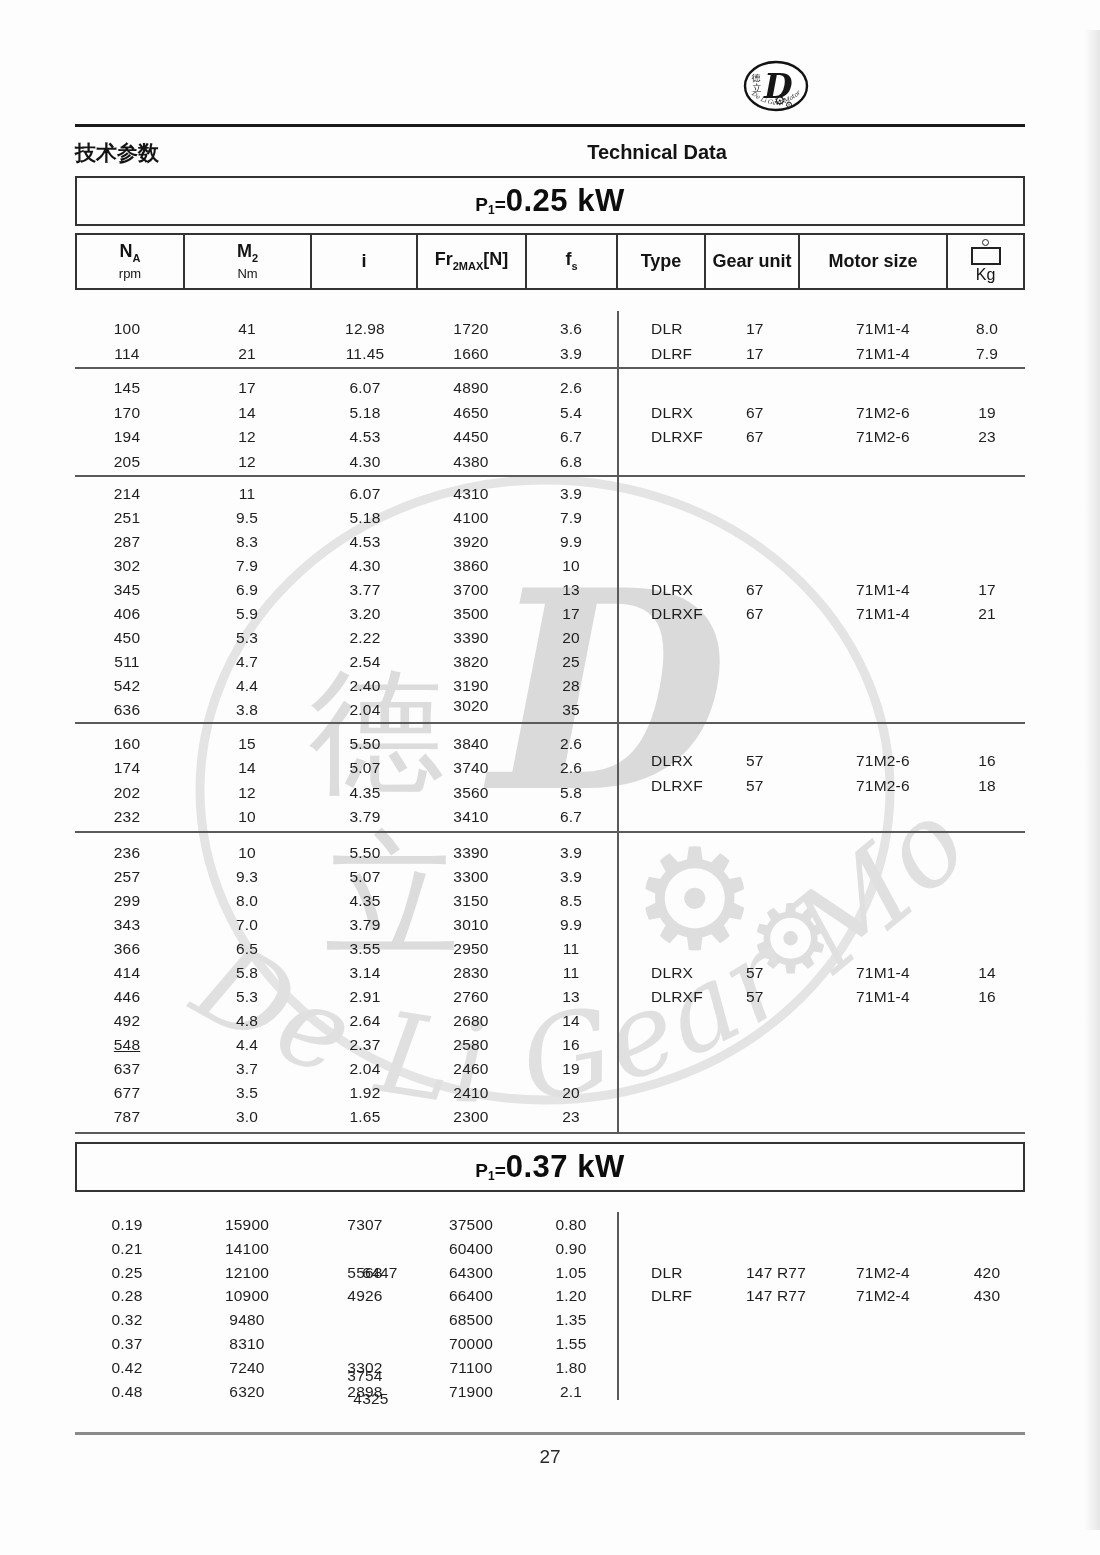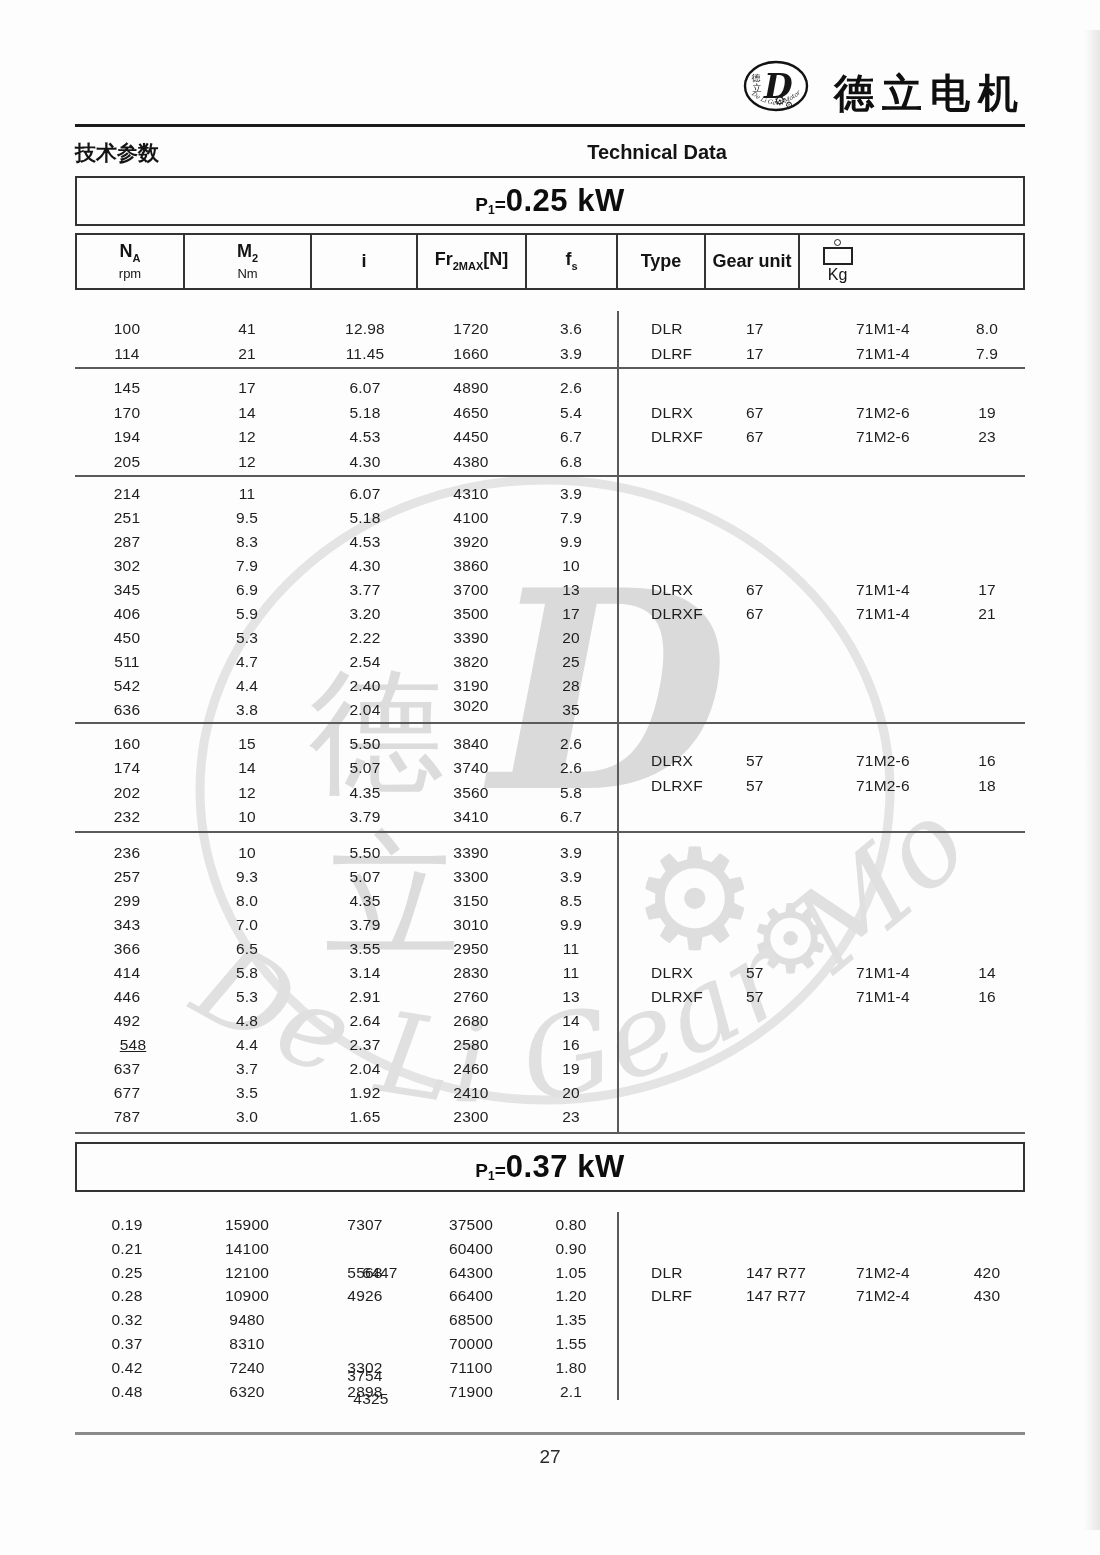--- a/index.html
+++ b/index.html
@@ -94,21 +94,20 @@
     <ellipse cx="34" cy="26" rx="31" ry="24" fill="#ffffff" stroke="#121212" stroke-width="2.4"></ellipse>
     <text x="14" y="21" text-anchor="middle" font-family="DejaVu Serif, serif" font-size="9" fill="#111111">德</text>
     <text x="15" y="31" text-anchor="middle" font-family="DejaVu Serif, serif" font-size="9" fill="#111111">立</text>
     <text x="22" y="38" font-family="DejaVu Serif, serif" font-size="33" font-weight="bold" font-style="italic" fill="#161616">D</text>
     <text x="32" y="45" font-size="13" fill="#1a1a1a">⚙</text>
     <text x="43" y="48" font-size="9" fill="#1a1a1a">⚙</text>
     <text font-family="DejaVu Serif, serif" font-size="6.2" font-style="italic" fill="#333333">
       <textPath href="#logoArc" startOffset="2">De Li Gear Motor</textPath>
     </text>
   </svg>
-  <div class="brand-text">德立电机</div>
 
   <div class="top-rule"></div>
   <div class="sec-title-cn">技术参数</div>
   <div class="sec-title-en">Technical Data</div>
 
   <div class="titlebox" id="titlebox-025">
     <div class="twrap">
       <span class="tprefix">P</span>
         <span class="tsub">1</span>
         <span class="teq">=</span>
@@ -132,20 +131,23 @@
       <div class="hmain"><span>Fr</span><sub>2MAX</sub><span>[N]</span></div>
     </div>
     <div class="hcell" style="width:91px">
       <div class="hmain"><span>f</span><sub>s</sub></div>
     </div>
     <div class="hcell" style="width:88px">
       <div class="hmain">Type</div>
     </div>
     <div class="hcell" style="width:94px">
       <div class="hmain">Gear unit</div>
+    </div>
+    <div class="hcell" style="width:148px">
+      <div class="hmain">Motor size</div>
     </div>
     <div class="hcell" style="width:75px">
       <div>
         <span class="kg-knob"></span>
         <span class="kg-body"></span>
       </div>
       <div class="kg-label">Kg</div>
     </div>
   </div>
 
@@ -324,21 +326,21 @@
       <div class="dcell" style="left: 127px; top: 997px;">446</div>
       <div class="dcell" style="left: 247px; top: 997px;">5.3</div>
       <div class="dcell" style="left: 365px; top: 997px;">2.91</div>
       <div class="dcell" style="left: 471px; top: 997px;">2760</div>
       <div class="dcell" style="left: 571px; top: 997px;">13</div>
       <div class="dcell" style="left: 127px; top: 1021px;">492</div>
       <div class="dcell" style="left: 247px; top: 1021px;">4.8</div>
       <div class="dcell" style="left: 365px; top: 1021px;">2.64</div>
       <div class="dcell" style="left: 471px; top: 1021px;">2680</div>
       <div class="dcell" style="left: 571px; top: 1021px;">14</div>
-      <div class="dcell" style="left: 133px; top: 1045px; text-decoration: underline;">548</div>
+      <div class="dcell" style="left: 127px; top: 1045px; text-decoration: underline;">548</div>
       <div class="dcell" style="left: 247px; top: 1045px;">4.4</div>
       <div class="dcell" style="left: 365px; top: 1045px;">2.37</div>
       <div class="dcell" style="left: 471px; top: 1045px;">2580</div>
       <div class="dcell" style="left: 571px; top: 1045px;">16</div>
       <div class="dcell" style="left: 127px; top: 1069px;">637</div>
       <div class="dcell" style="left: 247px; top: 1069px;">3.7</div>
       <div class="dcell" style="left: 365px; top: 1069px;">2.04</div>
       <div class="dcell" style="left: 471px; top: 1069px;">2460</div>
       <div class="dcell" style="left: 571px; top: 1069px;">19</div>
       <div class="dcell" style="left: 127px; top: 1093px;">677</div>

